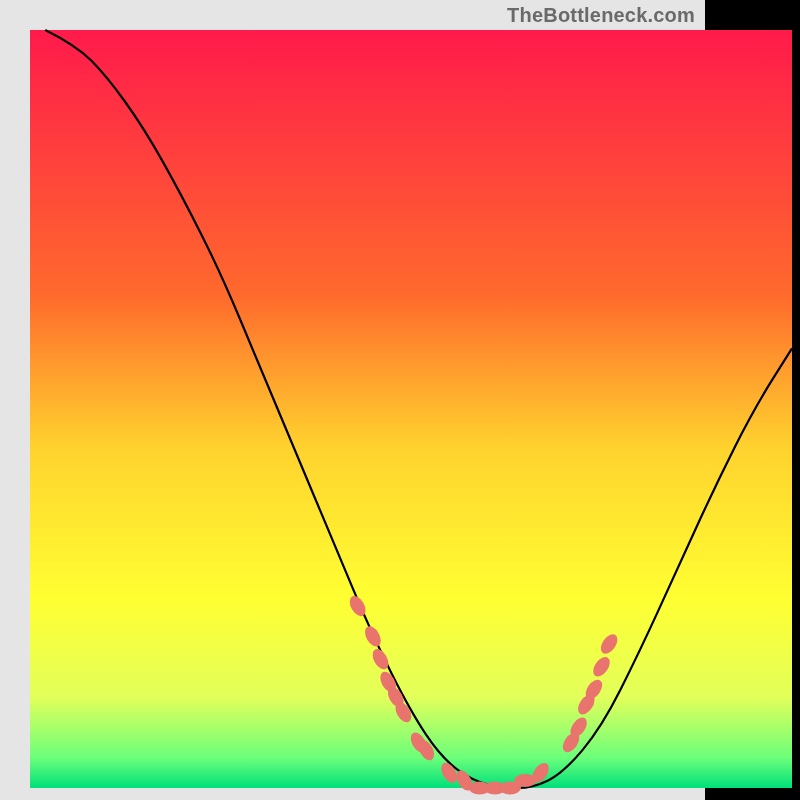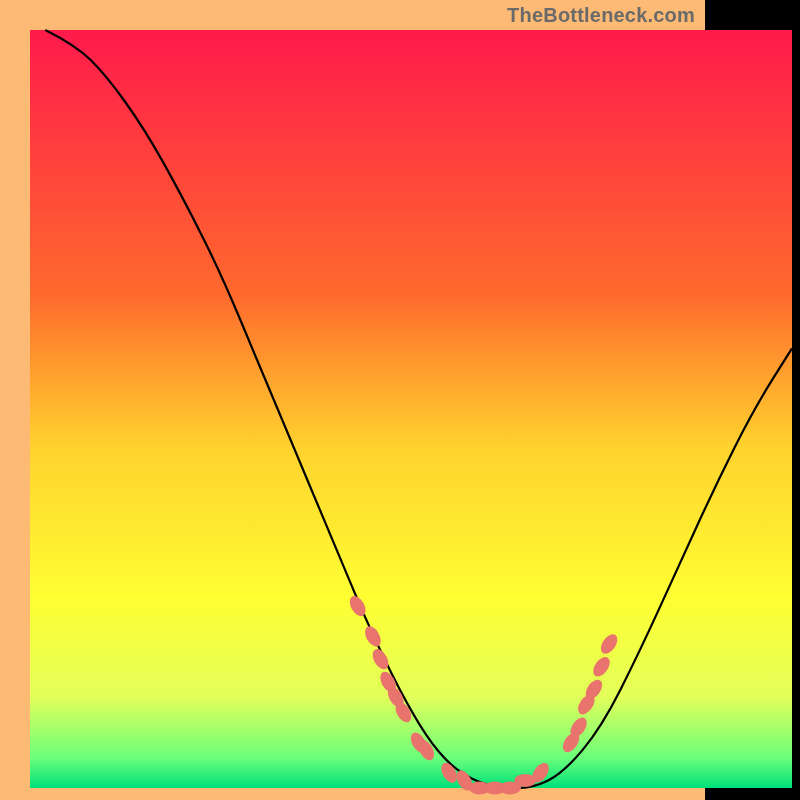--- a/index.html
+++ b/index.html
@@ -8,21 +8,21 @@
     width: 800px;
     height: 800px;
     background: #000;
     overflow: hidden;
     font-family: Arial, Helvetica, sans-serif;
   }
   .stage {
     position: relative;
     width: 705px;
     height: 800px;
-    background: #fdba74;
+    background: #e5e5e5;
   }
   .watermark {
     position: absolute;
     top: 4px;
     right: 10px;
     color: #6a6a6a;
     font-size: 20px;
     font-weight: 600;
     letter-spacing: 0.2px;
     z-index: 5;

